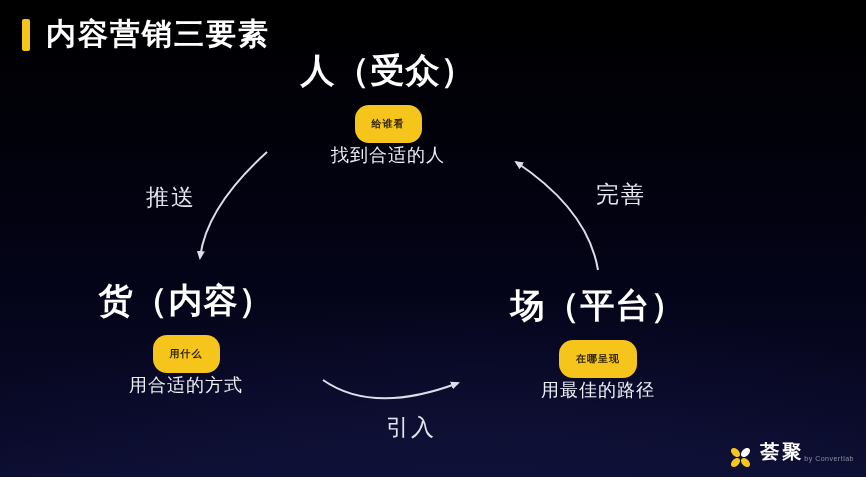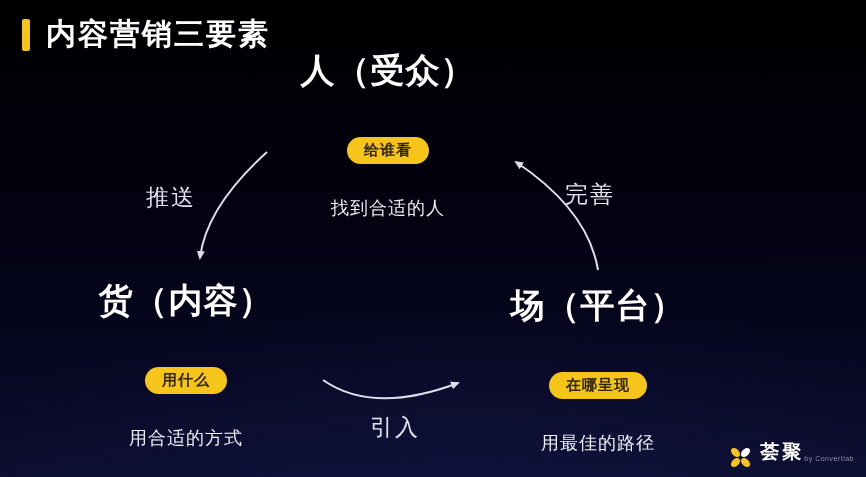--- a/index.html
+++ b/index.html
@@ -10,37 +10,37 @@
     font-family:Liberation Sans, sans-serif;
     background:
       radial-gradient(130% 95% at 55% 120%, rgba(20,22,66,.85) 0%, rgba(20,22,66,0) 60%),
       linear-gradient(180deg,#000000 0%,#020211 45%,#06061f 72%,#0b0c2e 100%);
   }
   
   .title-row{position:absolute;left:22px;top:14px;display:flex;align-items:center;}
   .title-bar{width:8px;height:32px;border-radius:2px;margin-right:16px;}
   .title-text{color:#ffffff;font-size:30px;font-weight:bold;letter-spacing:2px;}
   
-  .node{position:absolute;width:300px;display:flex;flex-direction:column;align-items:center;text-align:left;gap:32px;}
+  .node{position:absolute;width:300px;display:flex;flex-direction:column;align-items:center;text-align:left;}
   .node-heading{color:#ffffff;font-size:34px;font-weight:bold;letter-spacing:1px;white-space:nowrap;}
   .node-badge{
     display:inline-block;margin-top:11px;
-    padding:4px 17px;border-radius:14px;
-    font-size:15px;font-weight:bold;letter-spacing:1px;white-space:nowrap;
+    padding:12px 17px;border-radius:14px;
+    font-size:10px;font-weight:bold;letter-spacing:1px;white-space:nowrap;
   }
   .node-desc{color:#eef0f6;font-size:18px;letter-spacing:1px;white-space:nowrap;}
   .node-audience{left:238px;top:48px;}
   .node-content{left:36px;top:278px;}
   .node-platform{left:448px;top:283px;}
   
   .arrows-svg{position:absolute;left:0;top:0;width:866px;height:477px;pointer-events:none;}
   .arrow-label{position:absolute;color:#e2e4ee;font-size:23px;letter-spacing:2px;white-space:nowrap;}
   .label-push{left:146px;top:182px;}
-  .label-improve{left:565px;top:179px;}
-  .label-intro{left:370px;top:412px;}
+  .label-improve{left:596px;top:179px;}
+  .label-intro{left:386px;top:412px;}
   
   .logo{position:absolute;right:12px;bottom:6px;display:flex;align-items:flex-start;}
   .logo-icon{width:27px;height:27px;margin-right:6px;margin-top:2px;}
   .logo-texts{display:flex;flex-direction:row;align-items:flex-end;}
   .logo-name{color:#ffffff;font-size:19px;font-weight:bold;letter-spacing:3px;line-height:20px;}
   .logo-byline{color:#8d91a6;font-size:7px;margin-top:1px;letter-spacing:.5px;}
 </style>
 </head>
 <body>
 

